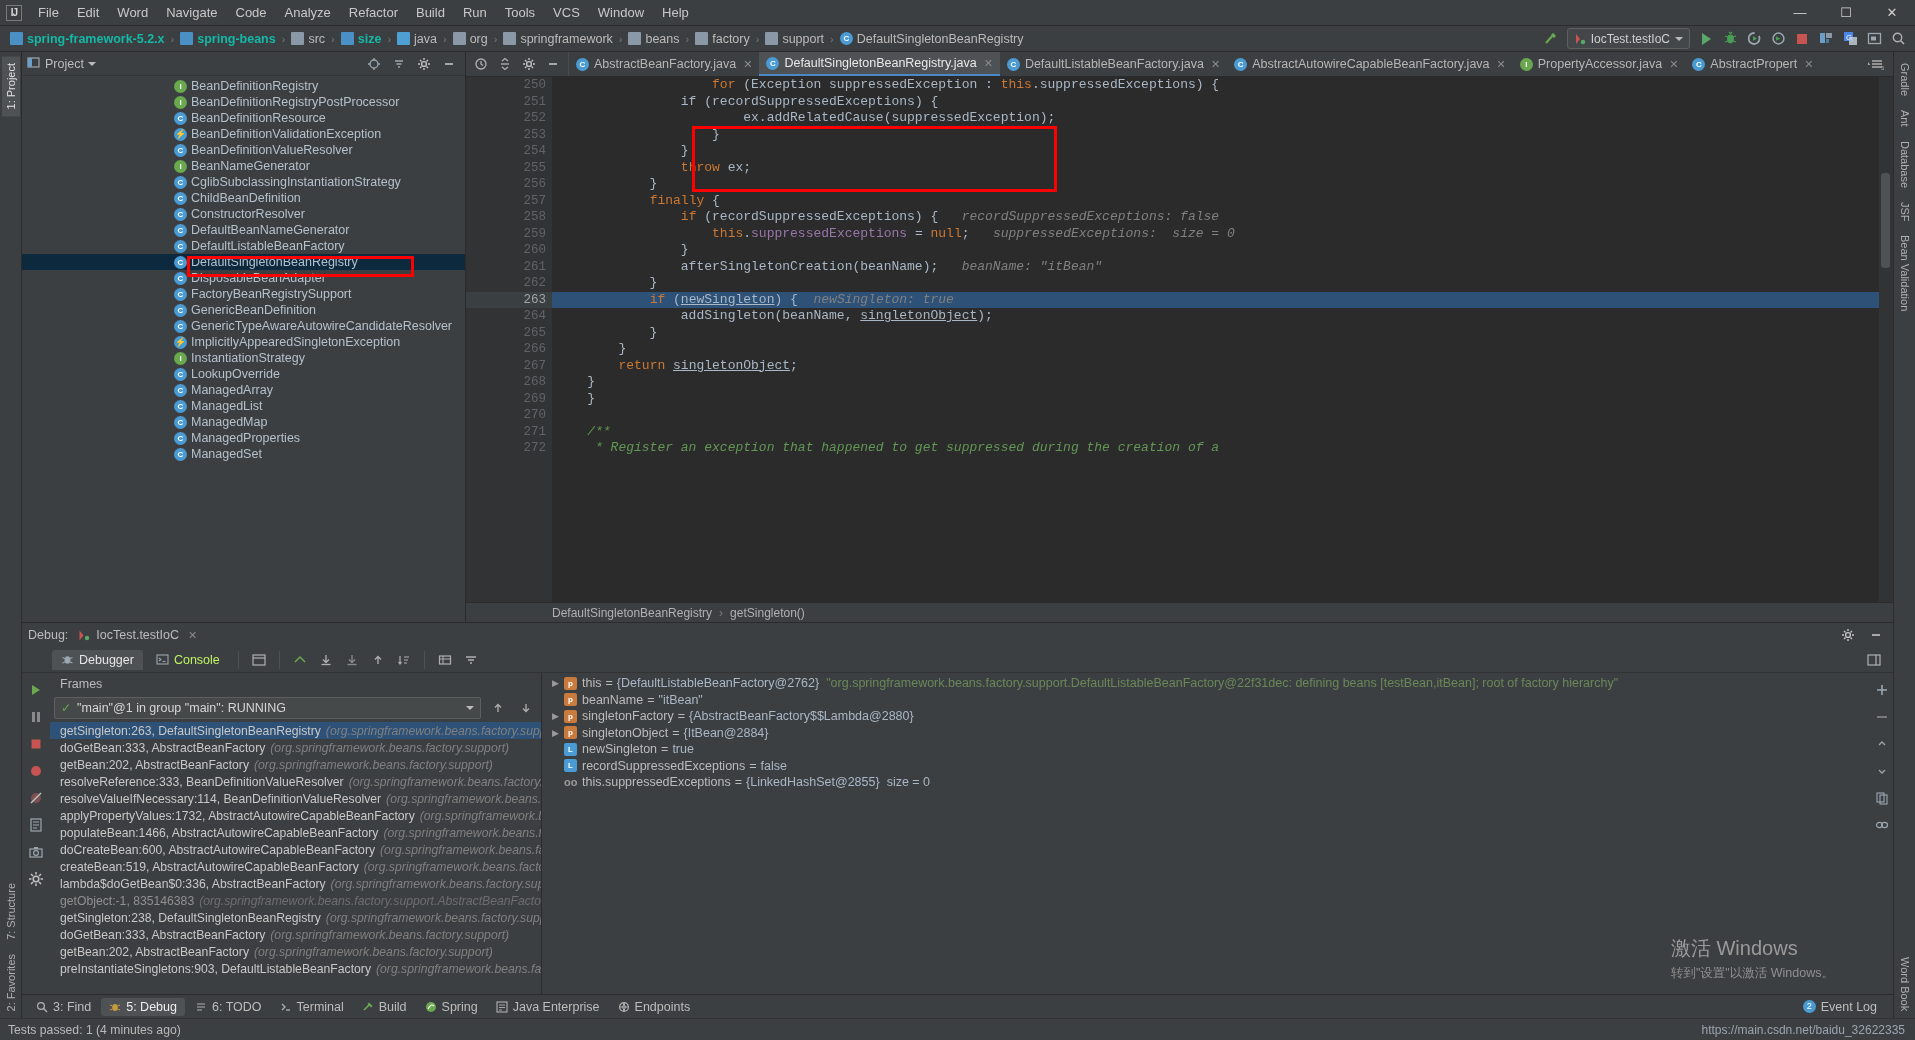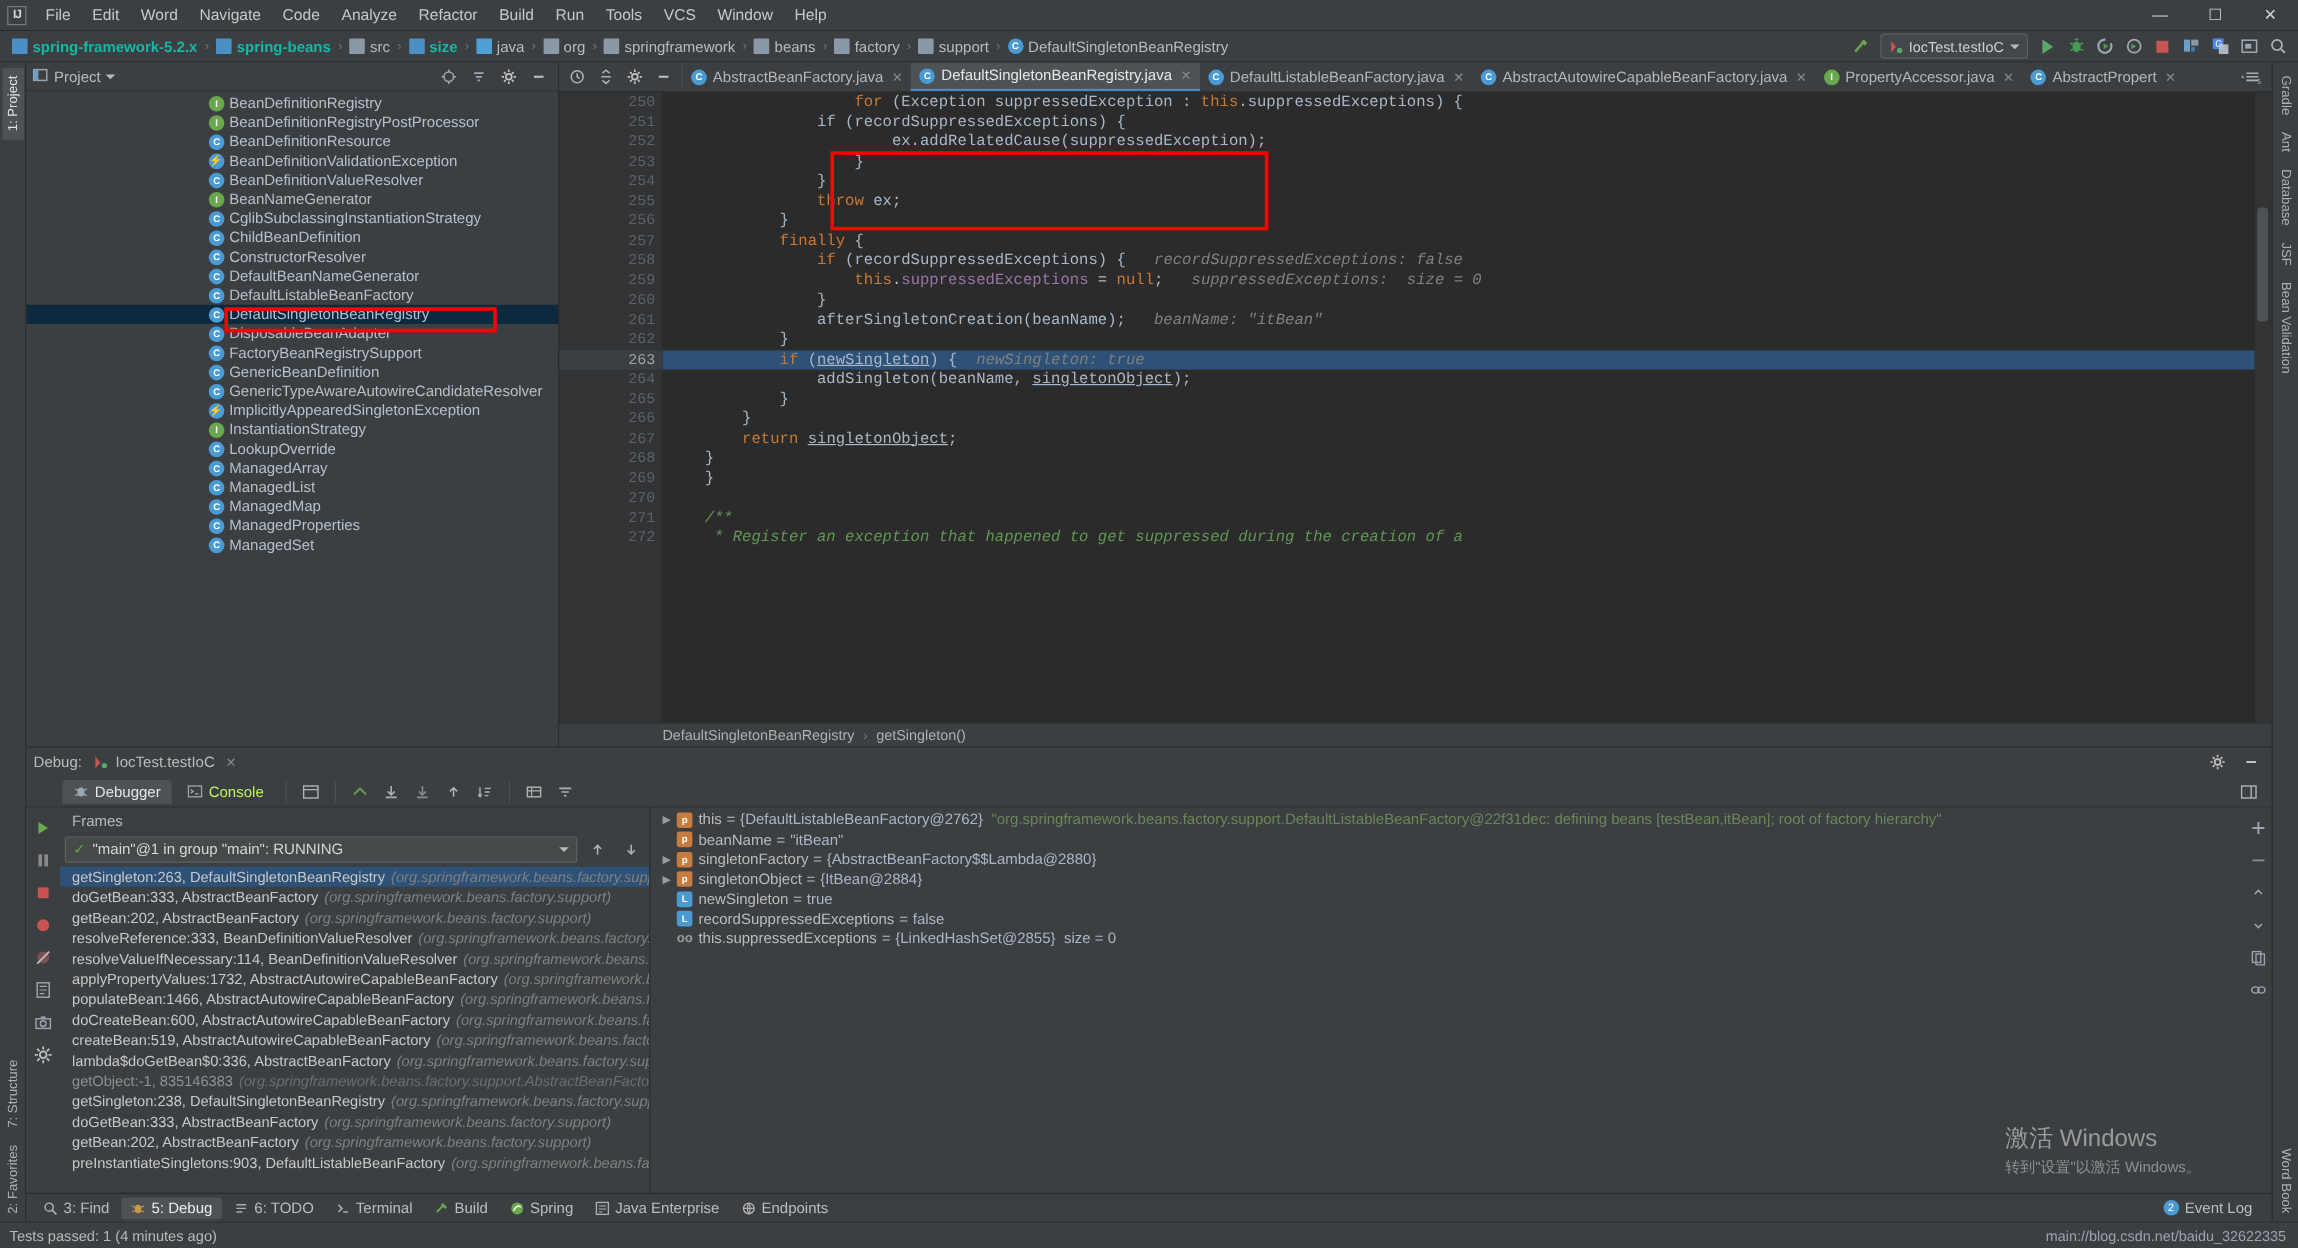--- a/index.html
+++ b/index.html
@@ -1011,20 +1011,20 @@
       <div class="vtab">Database</div>
       <div class="vtab">JSF</div>
       <div class="vtab">Bean Validation</div>
       <div style="flex:1"></div>
       <div class="vtab">Word Book</div>
     </div>
   </div>
 
   <div class="statusbar">
     <span>Tests passed: 1 (4 minutes ago)</span>
-    <span class="status-right">main://blog.csdn.net/baidu_32622335</span>
+    <span class="status-right">https://main.csdn.net/baidu_32622335</span>
   </div>
 
   <div class="watermark">
     <div class="w1">激活 Windows</div>
     <div class="w2">转到"设置"以激活 Windows。</div>
   </div>
 </div>
 
 </body></html>

